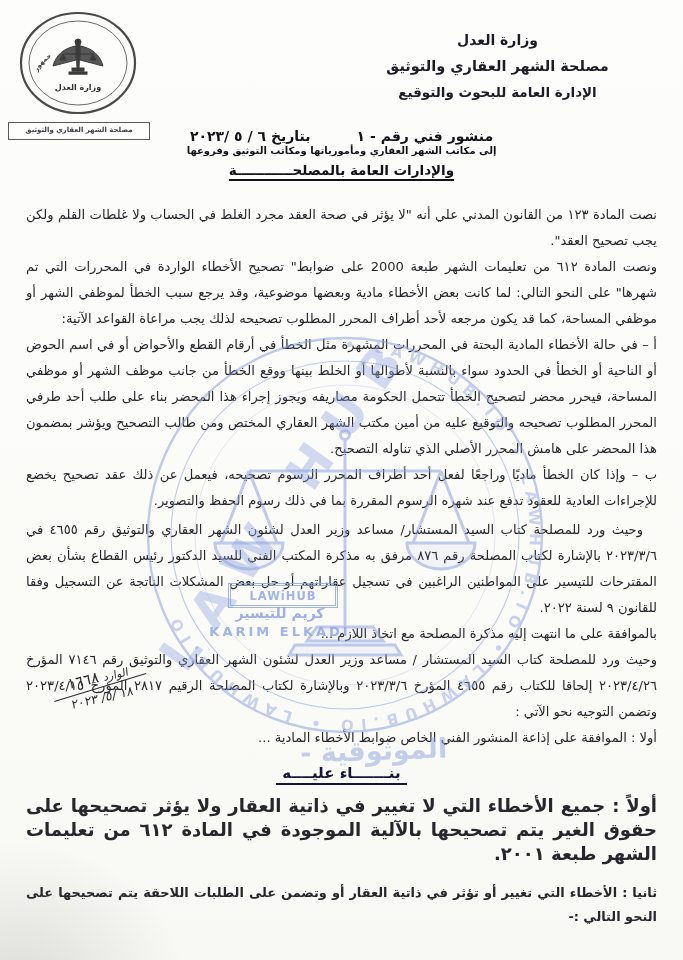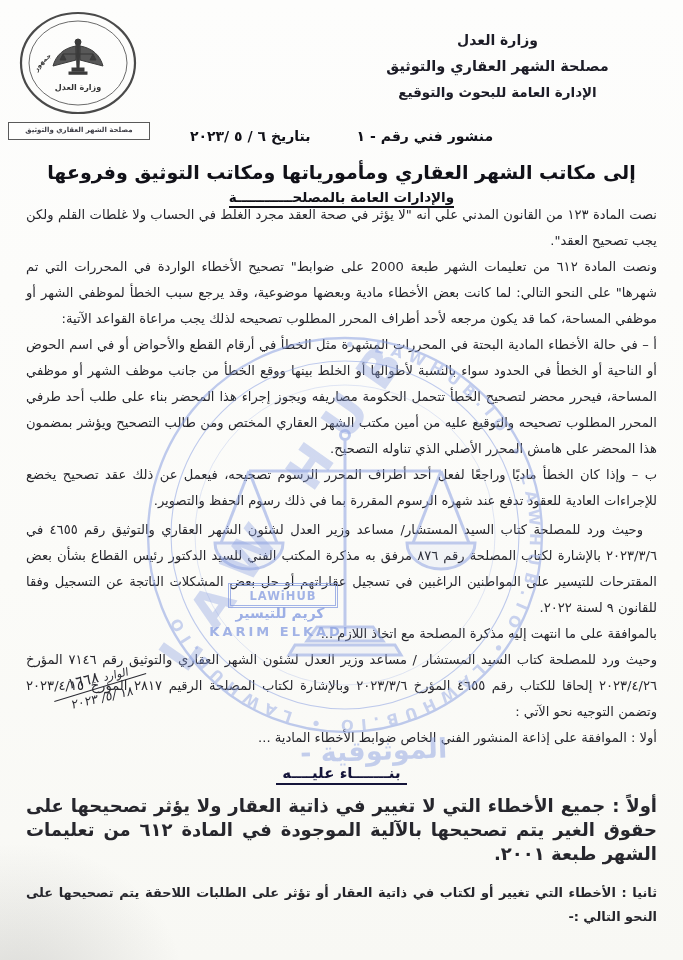--- a/index.html
+++ b/index.html
@@ -23,21 +23,21 @@
     border:1px solid #5a5a5a;font-size:7px;line-height:15px;text-align:center;
     color:#3c3c44;font-weight:bold;background:rgba(255,255,255,.6);}
   .dept{position:absolute;left:330px;right:18px;top:32px;text-align:center;
     color:#1c1c26;font-weight:bold;}
   .dept .l1{font-size:14px;margin-bottom:10px;letter-spacing:1px;}
   .dept .l2{font-size:14.5px;margin-bottom:10px;}
   .dept .l3{font-size:13.5px;}
   
   .title-block{position:absolute;top:128px;left:0;right:0;text-align:center;color:#111118;}
   .title-line1{display:flex;justify-content:center;gap:46px;font-weight:bold;font-size:14px;}
-  .title-line2{font-weight:bold;font-size:19px;margin-top:17px;}
+  .title-line2{font-weight:bold;font-size:10px;margin-top:1px;}
   .title-line3{font-weight:bold;font-size:13.5px;margin-top:6px;display:inline-block;
     border-bottom:2px solid #111118;padding-bottom:1px;}
   
   .body{position:absolute;top:202px;left:26px;right:26px;font-size:13.1px;
     line-height:26px;text-align:justify;color:var(--ink);z-index:2;}
   .body p{margin:0;}
   .p-indent{text-indent:14px;}
   .gap-top{margin-top:3px !important;}
   .based-heading{ text-align:center;margin:9px 0 7px 0;}
   .based-heading span{font-weight:bold;font-size:15px;color:var(--head);
@@ -123,21 +123,21 @@
     <p>أ – في حالة الأخطاء المادية البحتة في المحررات المشهرة مثل الخطأ في أرقام القطع والأحواض أو في اسم الحوض أو الناحية أو الخطأ في الحدود سواء بالنسبة لأطوالها أو الخلط بينها ووقع الخطأ من جانب موظف الشهر أو موظفي المساحة، فيحرر محضر لتصحيح الخطأ تتحمل الحكومة مصاريفه ويجوز إجراء هذا المحضر بناء على طلب أحد طرفي المحرر المطلوب تصحيحه والتوقيع عليه من أمين مكتب الشهر العقاري المختص ومن طالب التصحيح ويؤشر بمضمون هذا المحضر على هامش المحرر الأصلي الذي تناوله التصحيح.</p>
     <p>ب – وإذا كان الخطأ ماديًا وراجعًا لفعل أحد أطراف المحرر الرسوم تصحيحه، فيعمل عن ذلك عقد تصحيح يخضع للإجراءات العادية للعقود تدفع عند شهره الرسوم المقررة بما في ذلك رسوم الحفظ والتصوير.</p>
     <p class="p-indent gap-top">وحيث ورد للمصلحة كتاب السيد المستشار/ مساعد وزير العدل لشئون الشهر العقاري والتوثيق رقم ٤٦٥٥ في ٢٠٢٣/٣/٦ بالإشارة لكتاب المصلحة رقم ٨٧٦ مرفق به مذكرة المكتب الفني للسيد الدكتور رئيس القطاع بشأن بعض المقترحات للتيسير على المواطنين الراغبين في تسجيل عقاراتهم أو حل بعض المشكلات الناتجة عن التسجيل وفقا للقانون ٩ لسنة ٢٠٢٢.</p>
     <p>بالموافقة على ما انتهت إليه مذكرة المصلحة مع اتخاذ اللازم ...</p>
     <p>وحيث ورد للمصلحة كتاب السيد المستشار / مساعد وزير العدل لشئون الشهر العقاري والتوثيق رقم ٧١٤٦ المؤرخ ٢٠٢٣/٤/٢٦ إلحاقا للكتاب رقم ٤٦٥٥ المؤرخ ٢٠٢٣/٣/٦ وبالإشارة لكتاب المصلحة الرقيم ٢٨١٧ المؤرخ ٢٠٢٣/٤/١٥ وتضمن التوجيه نحو الآتي :</p>
     <p>أولا : الموافقة على إذاعة المنشور الفني الخاص ضوابط الأخطاء المادية ...</p>
     <div class="based-heading">
       <span>بنـــــــاء عليــــه</span>
     </div>
     <p class="b1">أولاً : جميع الأخطاء التي لا تغيير في ذاتية العقار ولا يؤثر تصحيحها على حقوق الغير يتم تصحيحها بالآلية الموجودة في المادة ٦١٢ من تعليمات الشهر طبعة ٢٠٠١.</p>
-    <p class="b2">ثانيا : الأخطاء التي تغيير أو لكتاب في ذاتية العقار أو تؤثر على الطلبات اللاحقة يتم تصحيحها  على النحو التالي :-</p>
+    <p class="b2">ثانيا : الأخطاء التي تغيير أو تؤثر في ذاتية العقار أو وتضمن على الطلبات اللاحقة يتم تصحيحها  على النحو التالي :-</p>
 
   </div>
 
   <div class="handnote">
     <div class="row1">
       <span class="word">الوارد</span>
       <span>١٦٦٨</span>
     </div>
     <div class="rule"></div>
     <div class="row2">١٨ /٥/ ٢٠٢٣</div>

